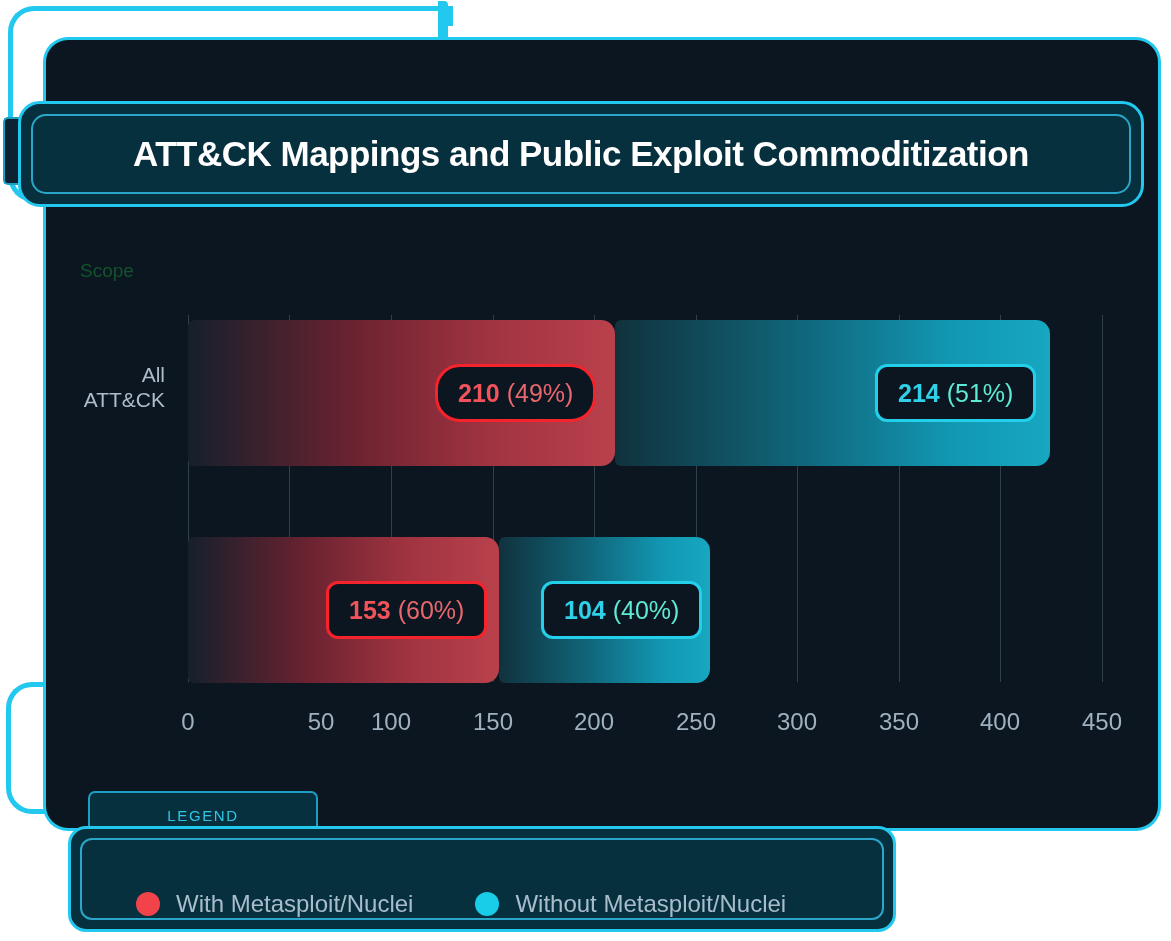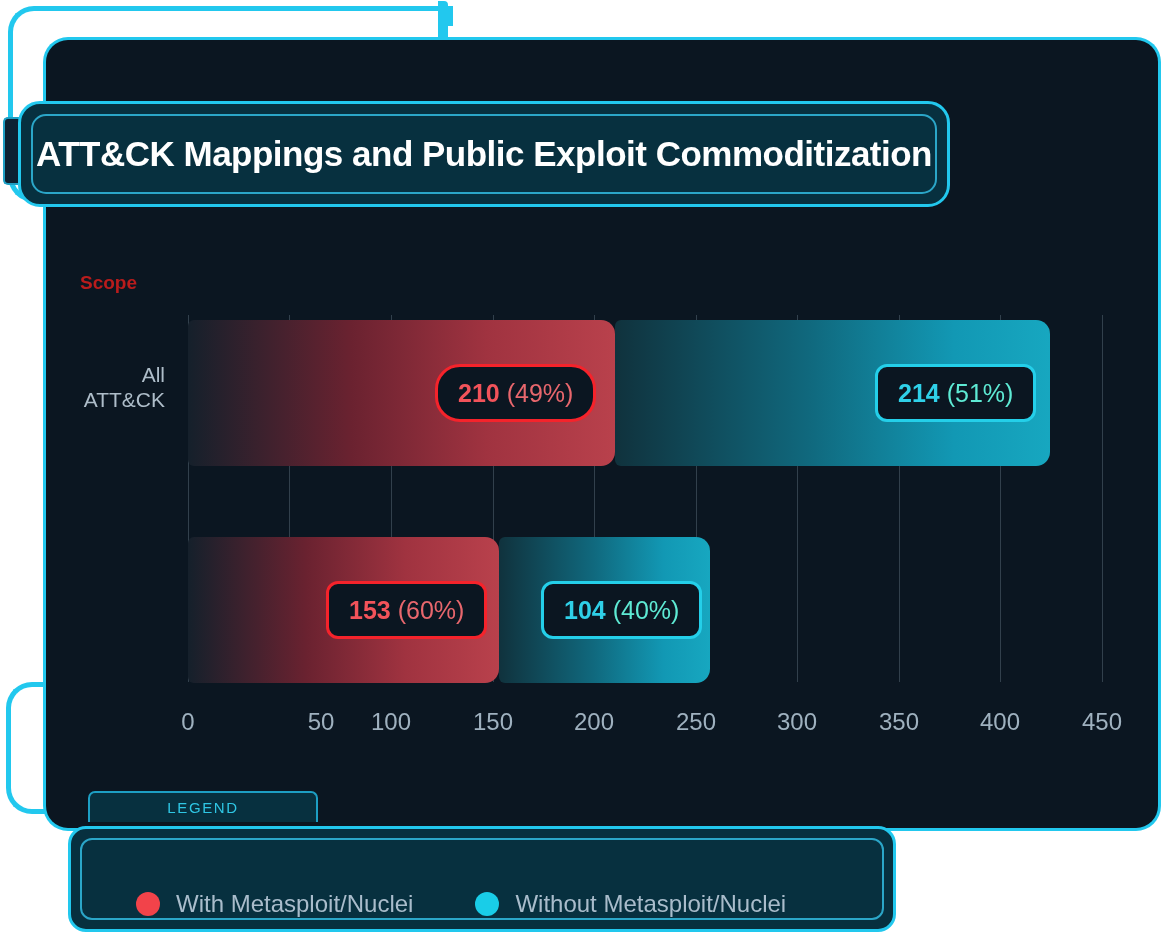--- a/index.html
+++ b/index.html
@@ -55,21 +55,21 @@
   
   #card{
     position:absolute;left:46px;top:40px;width:1112px;height:788px;
     background:#0b1621;
     border-radius:22px;
     box-shadow:0 0 0 3px #22c8ee;
   }
 
   
   #title-banner{
-    position:absolute;left:18px;top:101px;width:932px;height:106px;
+    position:absolute;left:18px;top:101px;width:1126px;height:106px;
     background:#07303f;
     border:3px solid #22c8ee;
     border-radius:22px;
     box-sizing:border-box;
   }
   #title-banner-inner{
     position:absolute;left:10px;top:10px;right:10px;bottom:10px;
     border:2px solid #2ba6c8;
     border-radius:15px;
     box-sizing:border-box;
@@ -78,22 +78,22 @@
   #title-text{
     color:#ffffff;
     font-size:35px;
     font-weight:bold;
     letter-spacing:-0.5px;
     white-space:nowrap;
   }
 
   
   #scope-label{
-    position:absolute;left:80px;top:272px;
-    color:#b91c1c;font-size:19px;font-weight:bold;
+    position:absolute;left:80px;top:260px;
+    color:#14532d;font-size:19px;font-weight:normal;
   }
 
   #plot{
     position:absolute;
     left:188px; top:315px;      
     width:914px; height:367px;  
   }
   .gridline{
     position:absolute;top:0;bottom:0;width:1px;background:rgba(190,215,230,0.22);
   }
@@ -147,21 +147,21 @@
     position:absolute;
     color:#9fb1bf;
     font-size:24px;
     transform:translateX(-50%);
     top:0;
   }
   #xaxis{position:absolute;left:188px;top:708px;width:914px;height:34px;}
 
   
   #legend-tab{
-    position:absolute;left:88px;top:791px;width:230px;height:31px;
+    position:absolute;left:88px;top:791px;width:230px;height:46px;
     background:#07303f;border:2px solid #1d9fc4;border-bottom:none;
     border-radius:7px 7px 0 0;box-sizing:border-box;
     display:flex;align-items:center;justify-content:center;
   }
   #legend-tab-text{
     color:#2fc6e4;font-size:15px;letter-spacing:1.6px;font-weight:normal;
   }
   #legend-panel{
     position:absolute;left:68px;top:826px;width:828px;height:106px;
     background:#07303f;border:3px solid #22c8ee;border-radius:18px;box-sizing:border-box;

